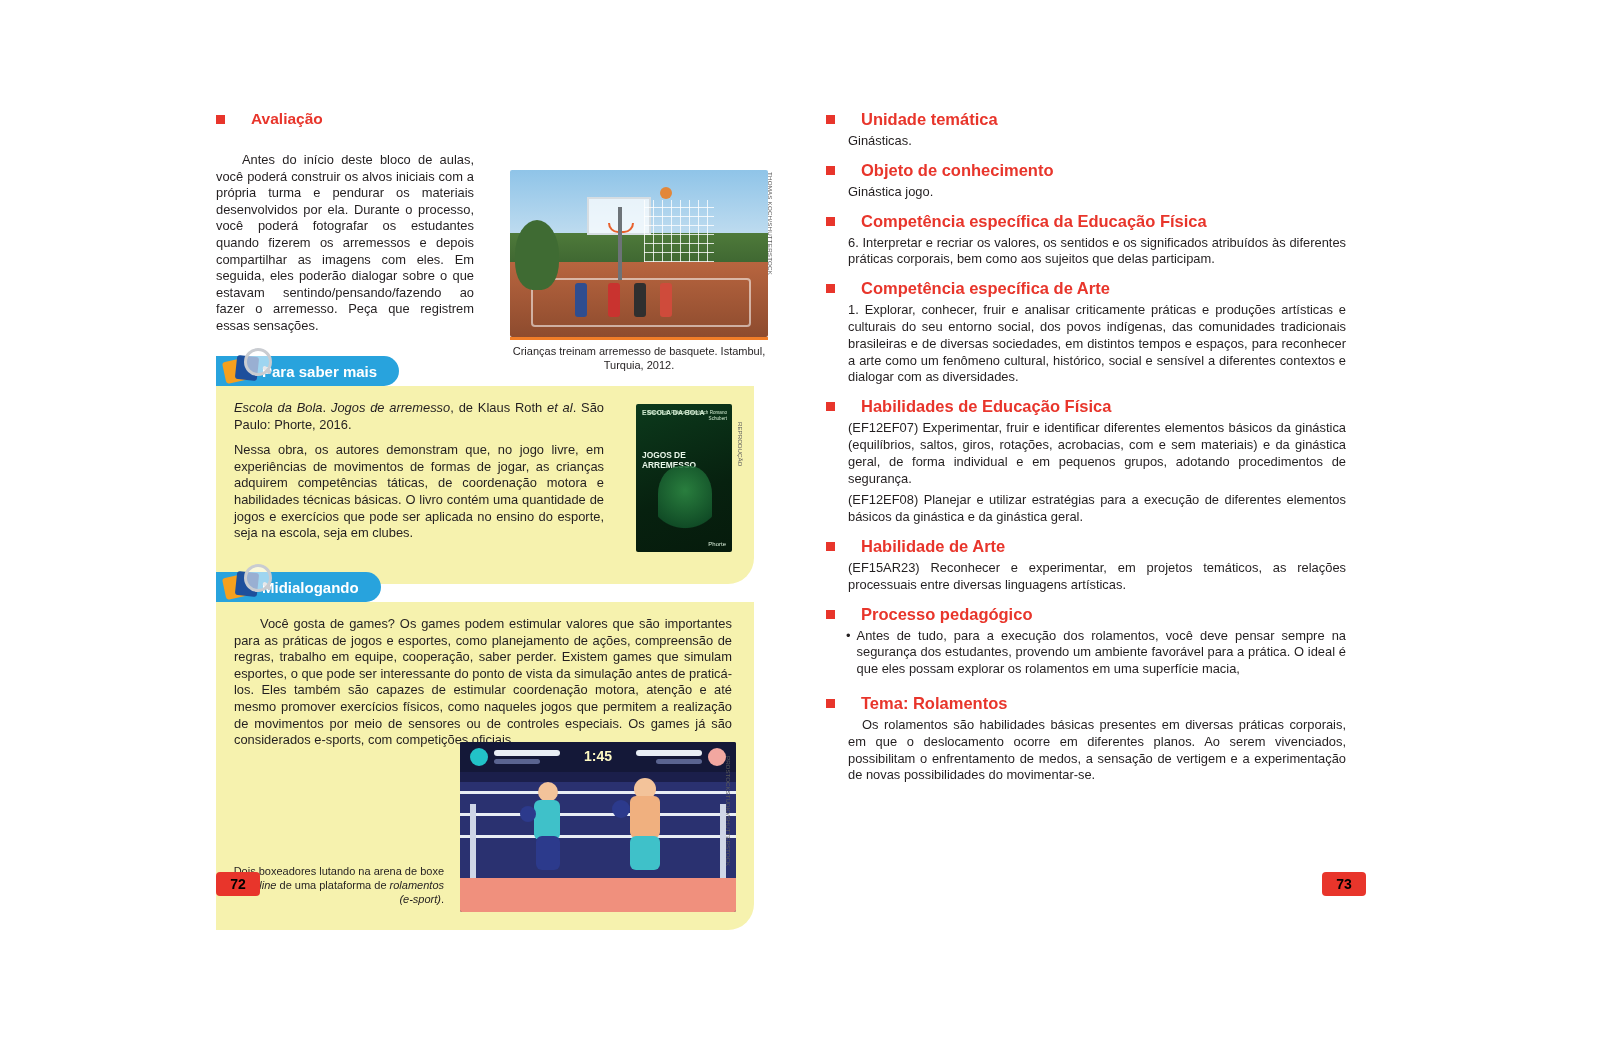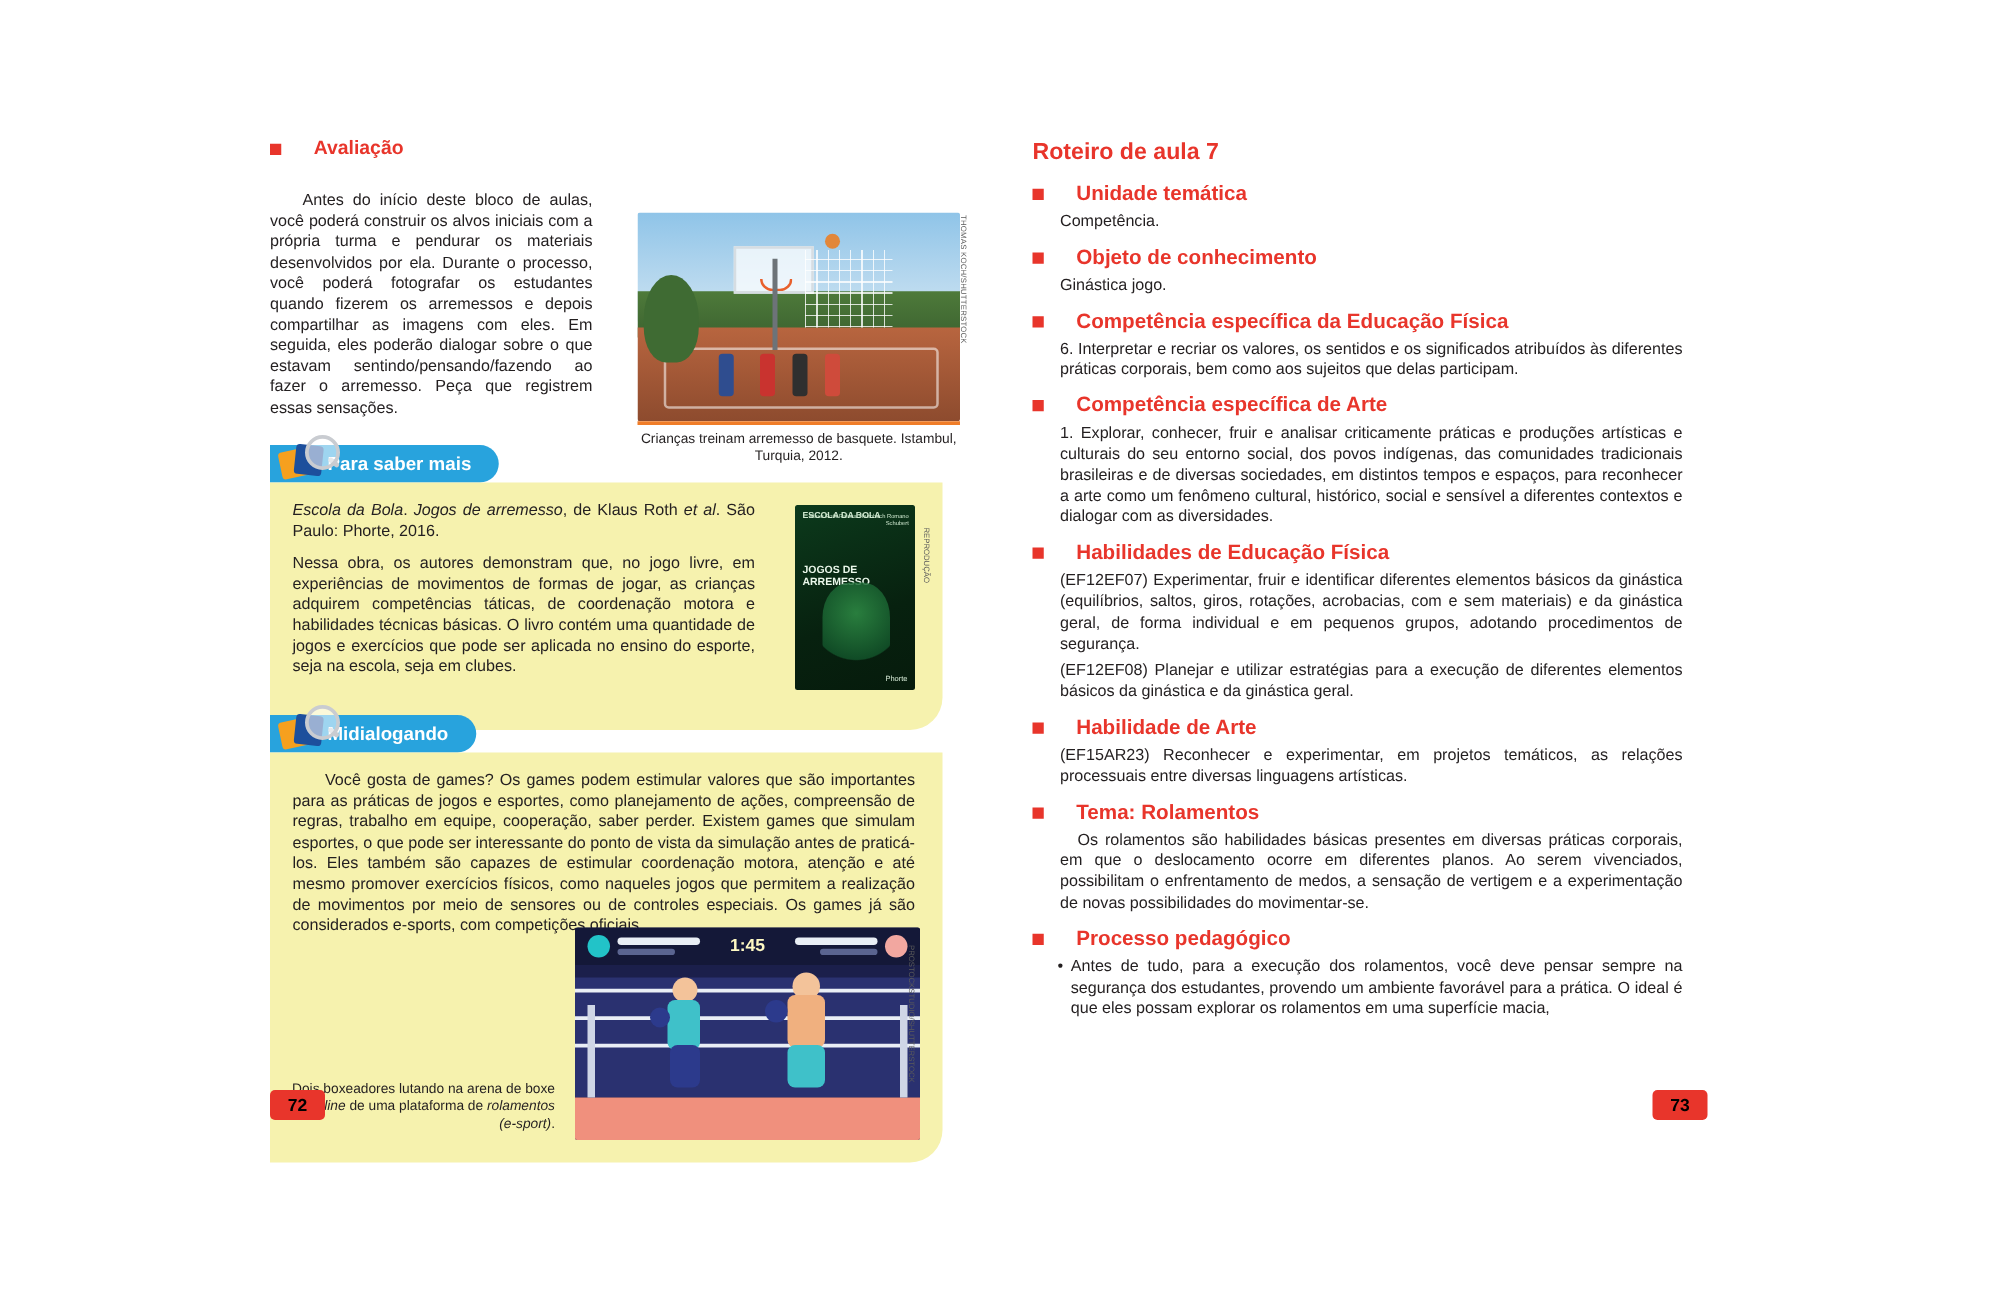--- a/index.html
+++ b/index.html
@@ -279,31 +279,27 @@
         </div>
 
         <div class="box-caption">
           Dois boxeadores lutando na arena de boxe <i>on-line</i> de uma plataforma de <i>rolamentos (e-sport)</i>.
         </div>
       </div>
     </div>
   </div>
 
   <div class="page-right">
-    <div class="roteiro-title">
-      <span>Roteiro de aula</span>
-      <span>7</span>
-    </div>
 
     <div class="rblock">
       <div class="sec-head big">
           <span class="bullet"></span>
           <span>Unidade temática</span>
         </div>
-      <p>Competência.</p>
+      <p>Ginásticas.</p>
     </div>
 
     <div class="rblock">
       <div class="sec-head big">
           <span class="bullet"></span>
           <span>Objeto de conhecimento</span>
         </div>
       <p>Ginástica jogo.</p>
     </div>
 
@@ -331,37 +327,37 @@
       <p>(EF12EF07) Experimentar, fruir e identificar diferentes elementos básicos da ginástica (equilíbrios, saltos, giros, rotações, acrobacias, com e sem materiais) e da ginástica geral, de forma individual e em pequenos grupos, adotando procedimentos de segurança.</p>
       <p>(EF12EF08) Planejar e utilizar estratégias para a execução de diferentes elementos básicos da ginástica e da ginástica geral.</p>
     </div>
 
     <div class="rblock">
       <div class="sec-head big">
           <span class="bullet"></span>
           <span>Habilidade de Arte</span>
         </div>
       <p>(EF15AR23) Reconhecer e experimentar, em projetos temáticos, as relações processuais entre diversas linguagens artísticas.</p>
-    </div>
-
-    <div class="rblock">
-      <div class="sec-head big">
-          <span class="bullet"></span>
-          <span>Tema: Rolamentos</span>
-        </div>
-      <p class="ind">Os rolamentos são habilidades básicas presentes em diversas práticas corporais, em que o deslocamento ocorre em diferentes planos. Ao serem vivenciados, possibilitam o enfrentamento de medos, a sensação de vertigem e a experimentação de novas possibilidades do movimentar-se.</p>
     </div>
 
     <div class="rblock">
       <div class="sec-head big">
           <span class="bullet"></span>
           <span>Processo pedagógico</span>
         </div>
       <div class="bullet-li">
         <span class="dot">•</span>
         <p>Antes de tudo, para a execução dos rolamentos, você deve pensar sempre na segurança dos estudantes, provendo um ambiente favorável para a prática. O ideal é que eles possam explorar os rolamentos em uma superfície macia,</p>
       </div>
     </div>
+
+    <div class="rblock">
+      <div class="sec-head big">
+          <span class="bullet"></span>
+          <span>Tema: Rolamentos</span>
+        </div>
+      <p class="ind">Os rolamentos são habilidades básicas presentes em diversas práticas corporais, em que o deslocamento ocorre em diferentes planos. Ao serem vivenciados, possibilitam o enfrentamento de medos, a sensação de vertigem e a experimentação de novas possibilidades do movimentar-se.</p>
+    </div>
   </div>
 
   <div class="folio left">72</div>
   <div class="folio right">73</div>
 </div>
 
 </body></html>

